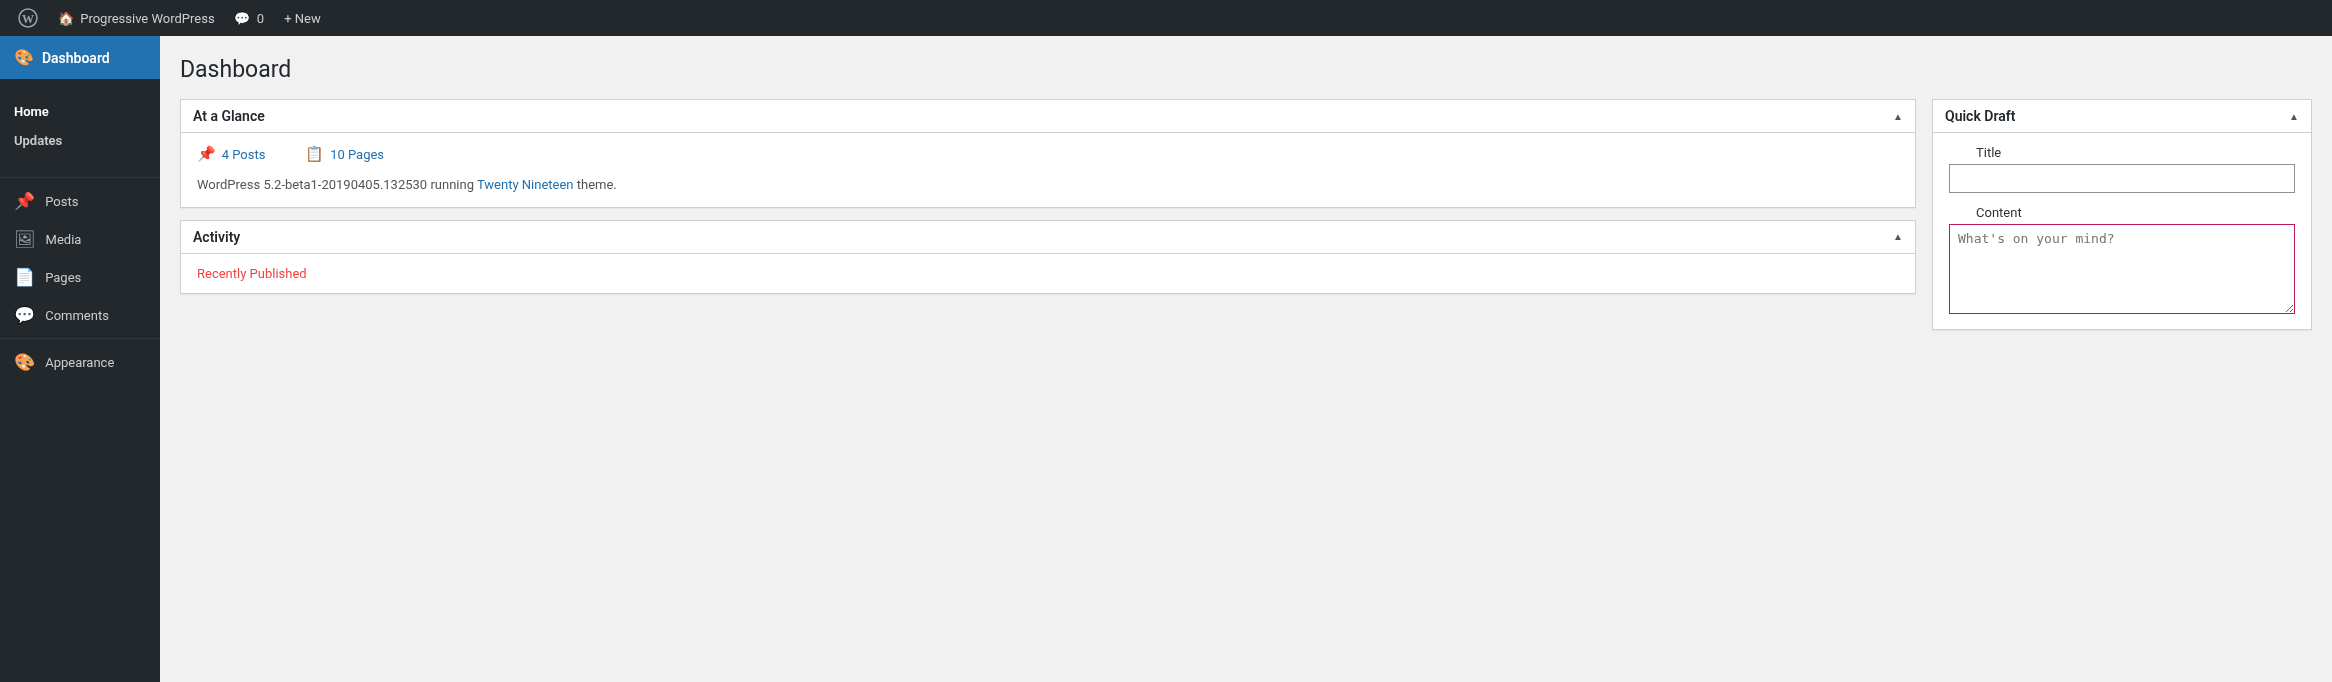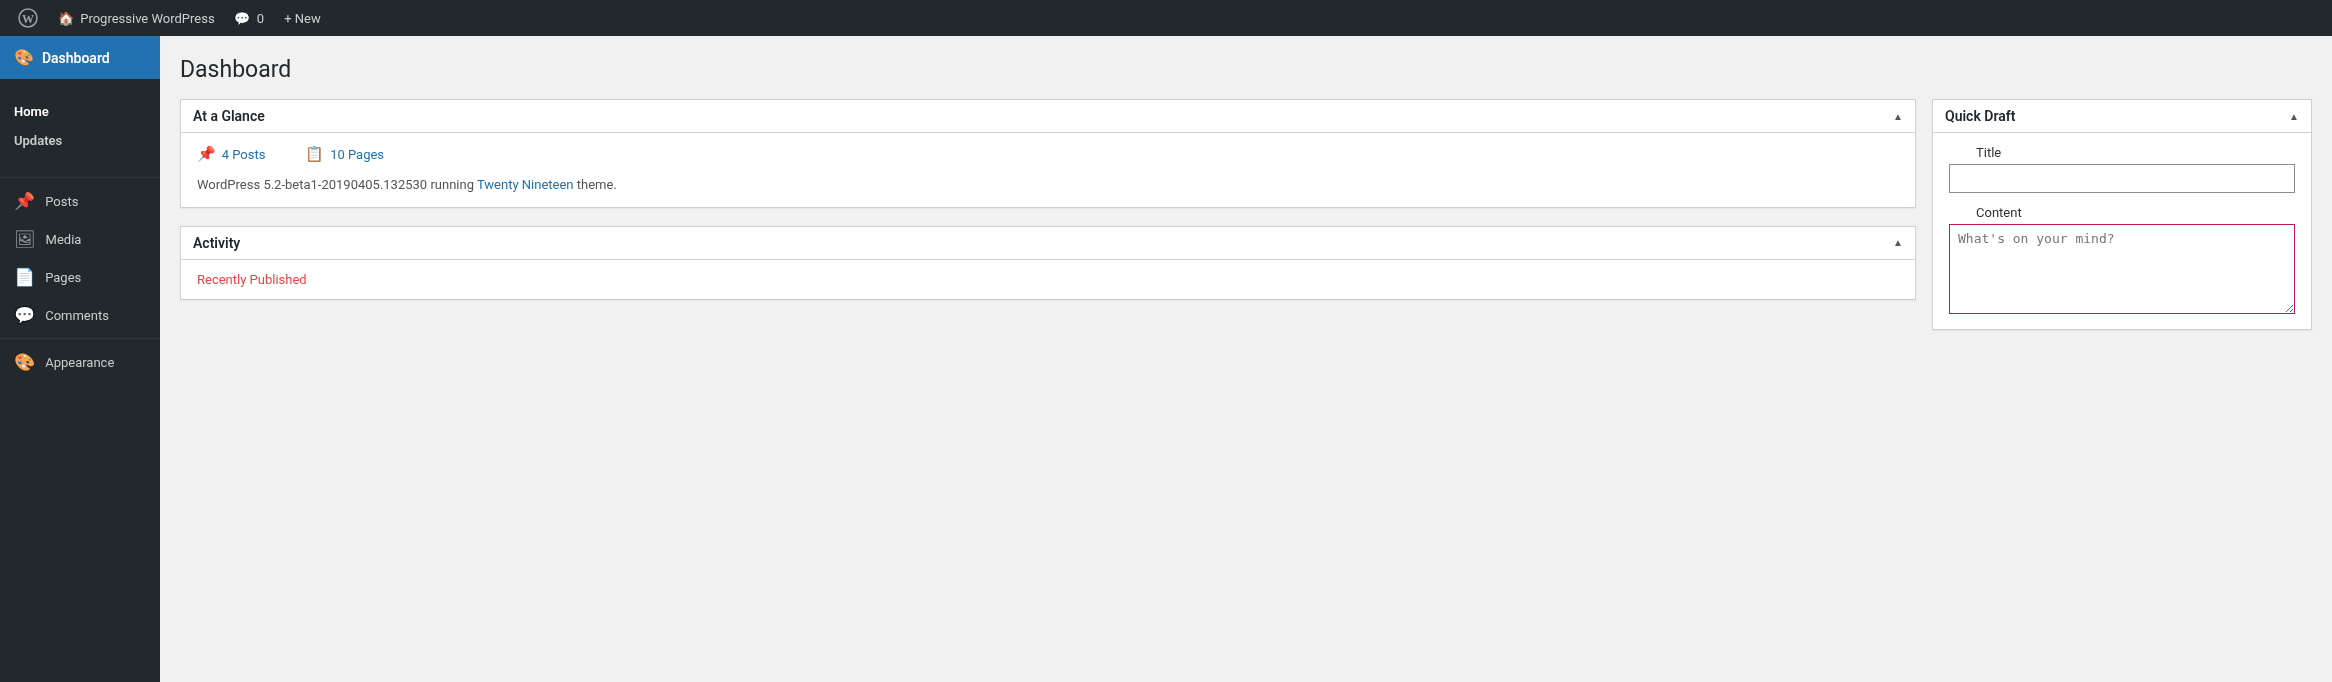--- a/index.html
+++ b/index.html
@@ -119,21 +119,21 @@
     .widgets-row {
       display: flex;
       gap: 16px;
       align-items: flex-start;
     }
 
     .widget-col-left {
       flex: 1;
       display: flex;
       flex-direction: column;
-      gap: 18px;
+      gap: 12px;
     }
 
     .widget-col-right {
       width: 380px;
       flex-shrink: 0;
     }
 
     
     .widget-box {
       background: #fff;

